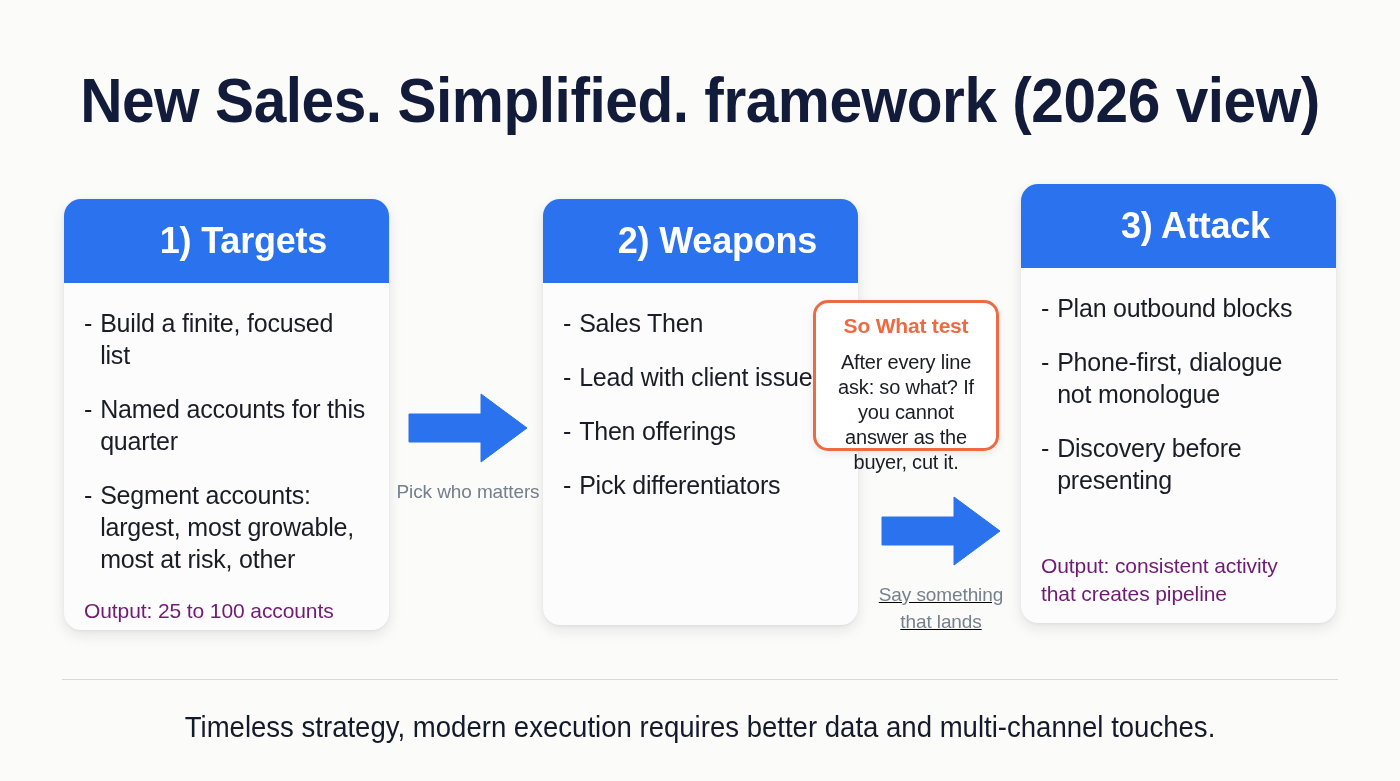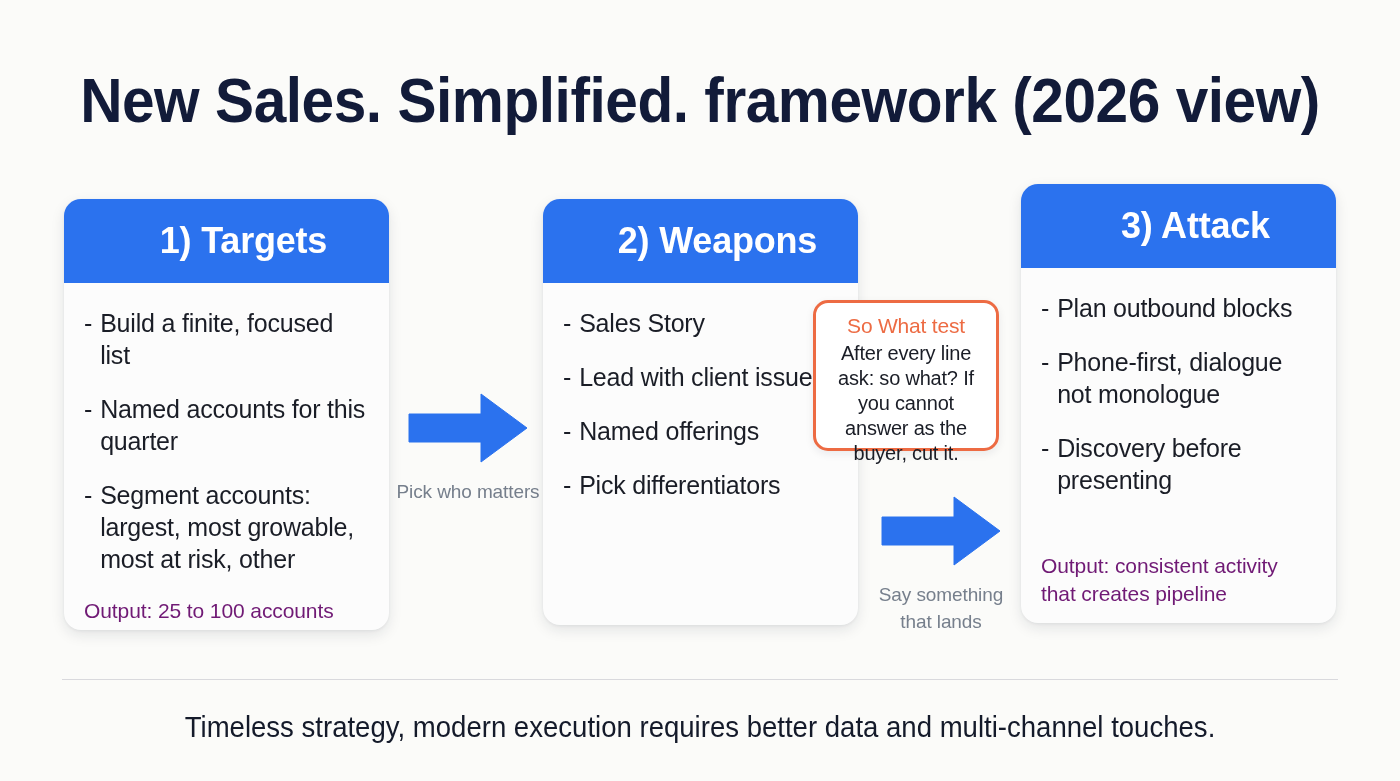--- a/index.html
+++ b/index.html
@@ -106,40 +106,40 @@
     box-sizing: border-box;
     background: #ffffff;
     border: 3px solid #ed6b43;
     border-radius: 15px;
     padding: 10px 8px 0 8px;
     text-align: center;
     box-shadow: 0 3px 8px rgba(24, 30, 50, 0.08);
   }
   .callout-title {
     color: #ed6b43;
-    font-weight: normal;
+    font-weight: bold;
     font-size: 21px;
     line-height: 26px;
-    margin-bottom: 2px;
+    margin-bottom: 11px;
     letter-spacing: -0.2px;
   }
   .callout-body {
     color: #1a1d26;
     font-size: 20px;
     line-height: 25px;
     letter-spacing: -0.2px;
   }
 
   
   .arrow-group {
     position: absolute;
     text-align: center;
   }
   .arrow-group.a1 { left: 393px; top: 392px; width: 150px; }
-  .arrow-group.a2 { left: 866px; top: 495px; width: 150px; }
+  .arrow-group.a2 { left: 866px; top: 495px; width: 150px; text-decoration: underline; }
 
   .arrow-svg { display: block; margin: 0 auto; }
 
   .arrow-label {
     margin-top: 14px;
     color: #767f8c;
     font-size: 19px;
     line-height: 27px;
     letter-spacing: -0.1px;
   }
@@ -200,29 +200,29 @@
       <polygon points="2,22 74,22 74,2 120,36 74,70 74,50 2,50" fill="#2b72ee" stroke="#2b72ee" stroke-width="1" stroke-linejoin="round"></polygon>
     </svg>
     <div class="arrow-label">Pick who matters</div>
   </div>
 
   <div class="card card-2">
     <div class="card-header">2) Weapons</div>
     <div class="card-body">
       <div class="bullet">
         <span class="dash">-</span>
-        <span class="btext">Sales Story</span>
+        <span class="btext">Sales Then</span>
       </div>
       <div class="bullet">
         <span class="dash">-</span>
         <span class="btext">Lead with client issues</span>
       </div>
       <div class="bullet">
         <span class="dash">-</span>
-        <span class="btext">Named offerings</span>
+        <span class="btext">Then offerings</span>
       </div>
       <div class="bullet">
         <span class="dash">-</span>
         <span class="btext">Pick differentiators</span>
       </div>
     </div>
   </div>
 
   <div class="callout">
     <div class="callout-title">So What test</div>

